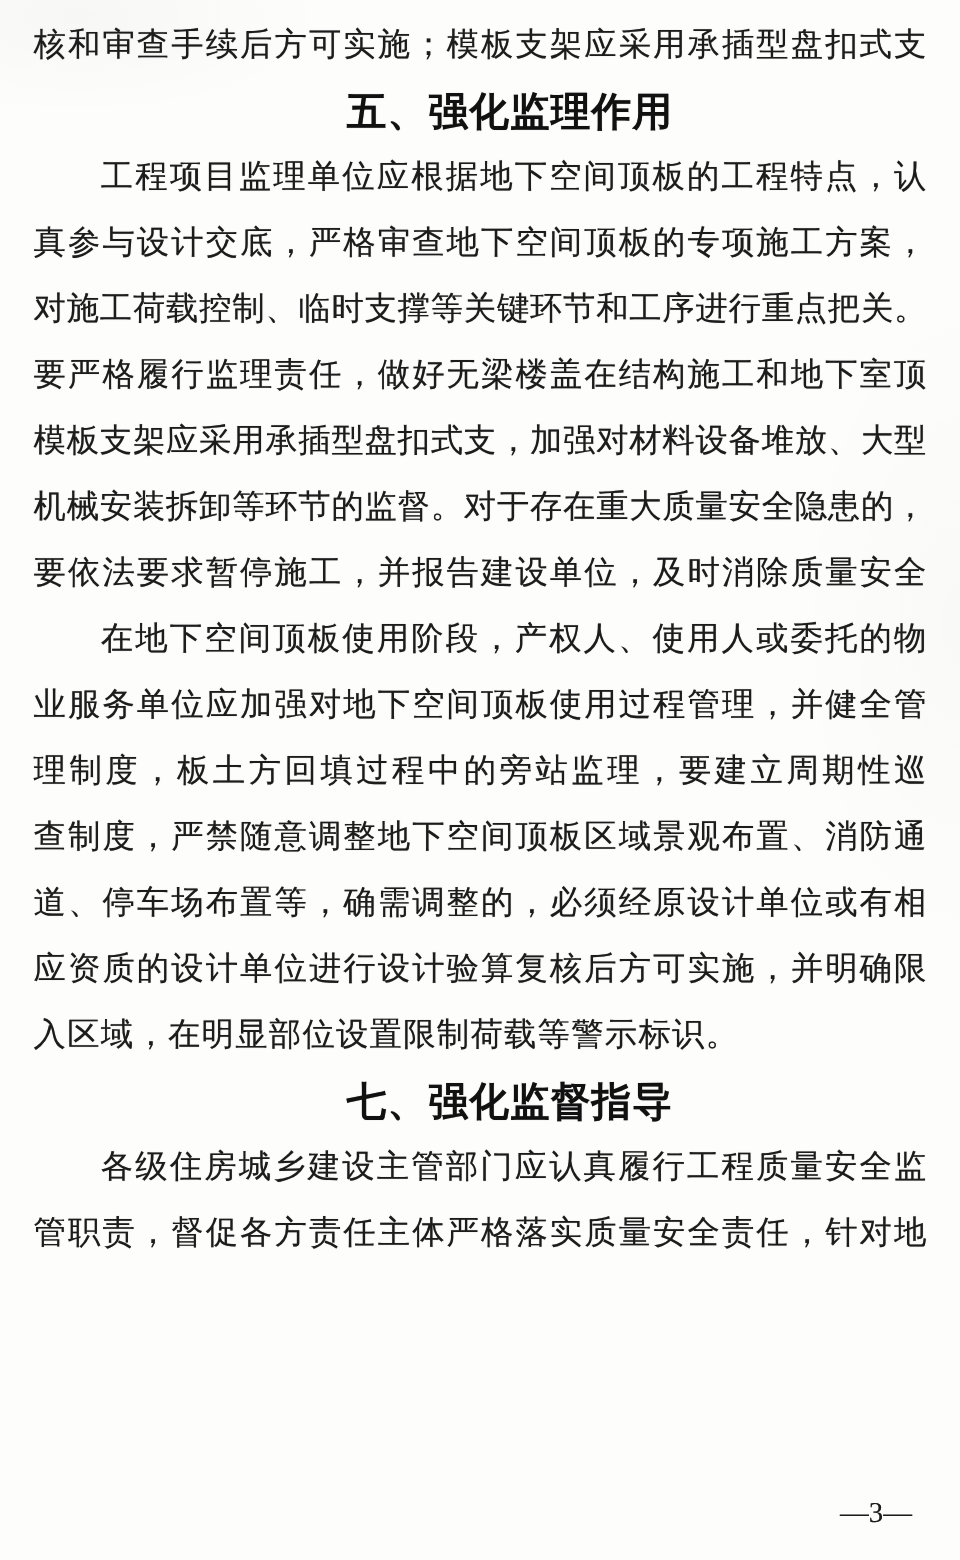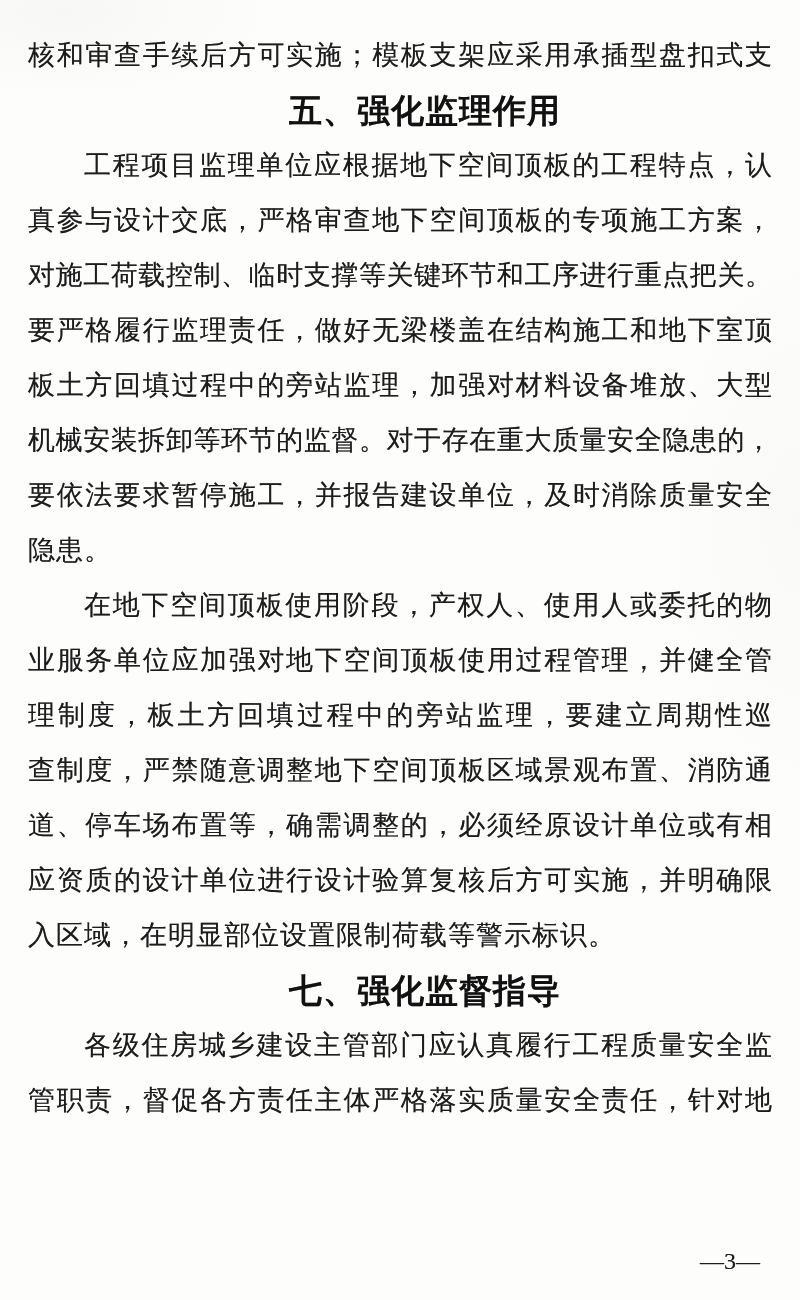--- a/index.html
+++ b/index.html
@@ -15,21 +15,21 @@
     background: #fdfdfc;
     background-image:
       radial-gradient(ellipse 300px 120px at 8% 1%, rgba(0,0,0,0.025), transparent 70%),
       radial-gradient(ellipse 200px 400px at 100% 40%, rgba(0,0,0,0.015), transparent 70%);
     overflow: hidden;
     font-family: "Liberation Serif", serif;
     color: #1c1c1c;
   }
   .text-grid {
     position: absolute;
-    top: 28px;
+    top: 10px;
     left: 28px;
     width: 744px;
   }
   .line {
     height: 55px;
     line-height: 55px;
     font-size: 27px;
     white-space: nowrap;
     letter-spacing: 1px;
     text-shadow: 0 0 0.6px rgba(25,25,25,0.55);
@@ -70,24 +70,23 @@
 <body>
 
 <div class="page">
   <div class="text-grid">
     <div class="line justify">核和审查手续后方可实施；模板支架应采用承插型盘扣式支</div>
     <div class="line heading">五、强化监理作用</div>
     <div class="line justify indent">工程项目监理单位应根据地下空间顶板的工程特点，认</div>
     <div class="line justify">真参与设计交底，严格审查地下空间顶板的专项施工方案，</div>
     <div class="line justify">对施工荷载控制、临时支撑等关键环节和工序进行重点把关。</div>
     <div class="line justify">要严格履行监理责任，做好无梁楼盖在结构施工和地下室顶</div>
-    <div class="line justify">板土方回填过程中的旁站监理，加强对材料设备堆放、大型</div>
+    <div class="line justify">模板支架应采用承插型盘扣式支，加强对材料设备堆放、大型</div>
     <div class="line justify">机械安装拆卸等环节的监督。对于存在重大质量安全隐患的，</div>
     <div class="line justify">要依法要求暂停施工，并报告建设单位，及时消除质量安全</div>
-    <div class="line">隐患。</div>
     <div class="line justify indent">在地下空间顶板使用阶段，产权人、使用人或委托的物</div>
     <div class="line justify">业服务单位应加强对地下空间顶板使用过程管理，并健全管</div>
     <div class="line justify">理制度，板土方回填过程中的旁站监理，要建立周期性巡</div>
     <div class="line justify">查制度，严禁随意调整地下空间顶板区域景观布置、消防通</div>
     <div class="line justify">道、停车场布置等，确需调整的，必须经原设计单位或有相</div>
     <div class="line justify">应资质的设计单位进行设计验算复核后方可实施，并明确限</div>
     <div class="line">入区域，在明显部位设置限制荷载等警示标识。</div>
     <div class="line heading">七、强化监督指导</div>
     <div class="line justify indent">各级住房城乡建设主管部门应认真履行工程质量安全监</div>
     <div class="line justify">管职责，督促各方责任主体严格落实质量安全责任，针对地</div>

